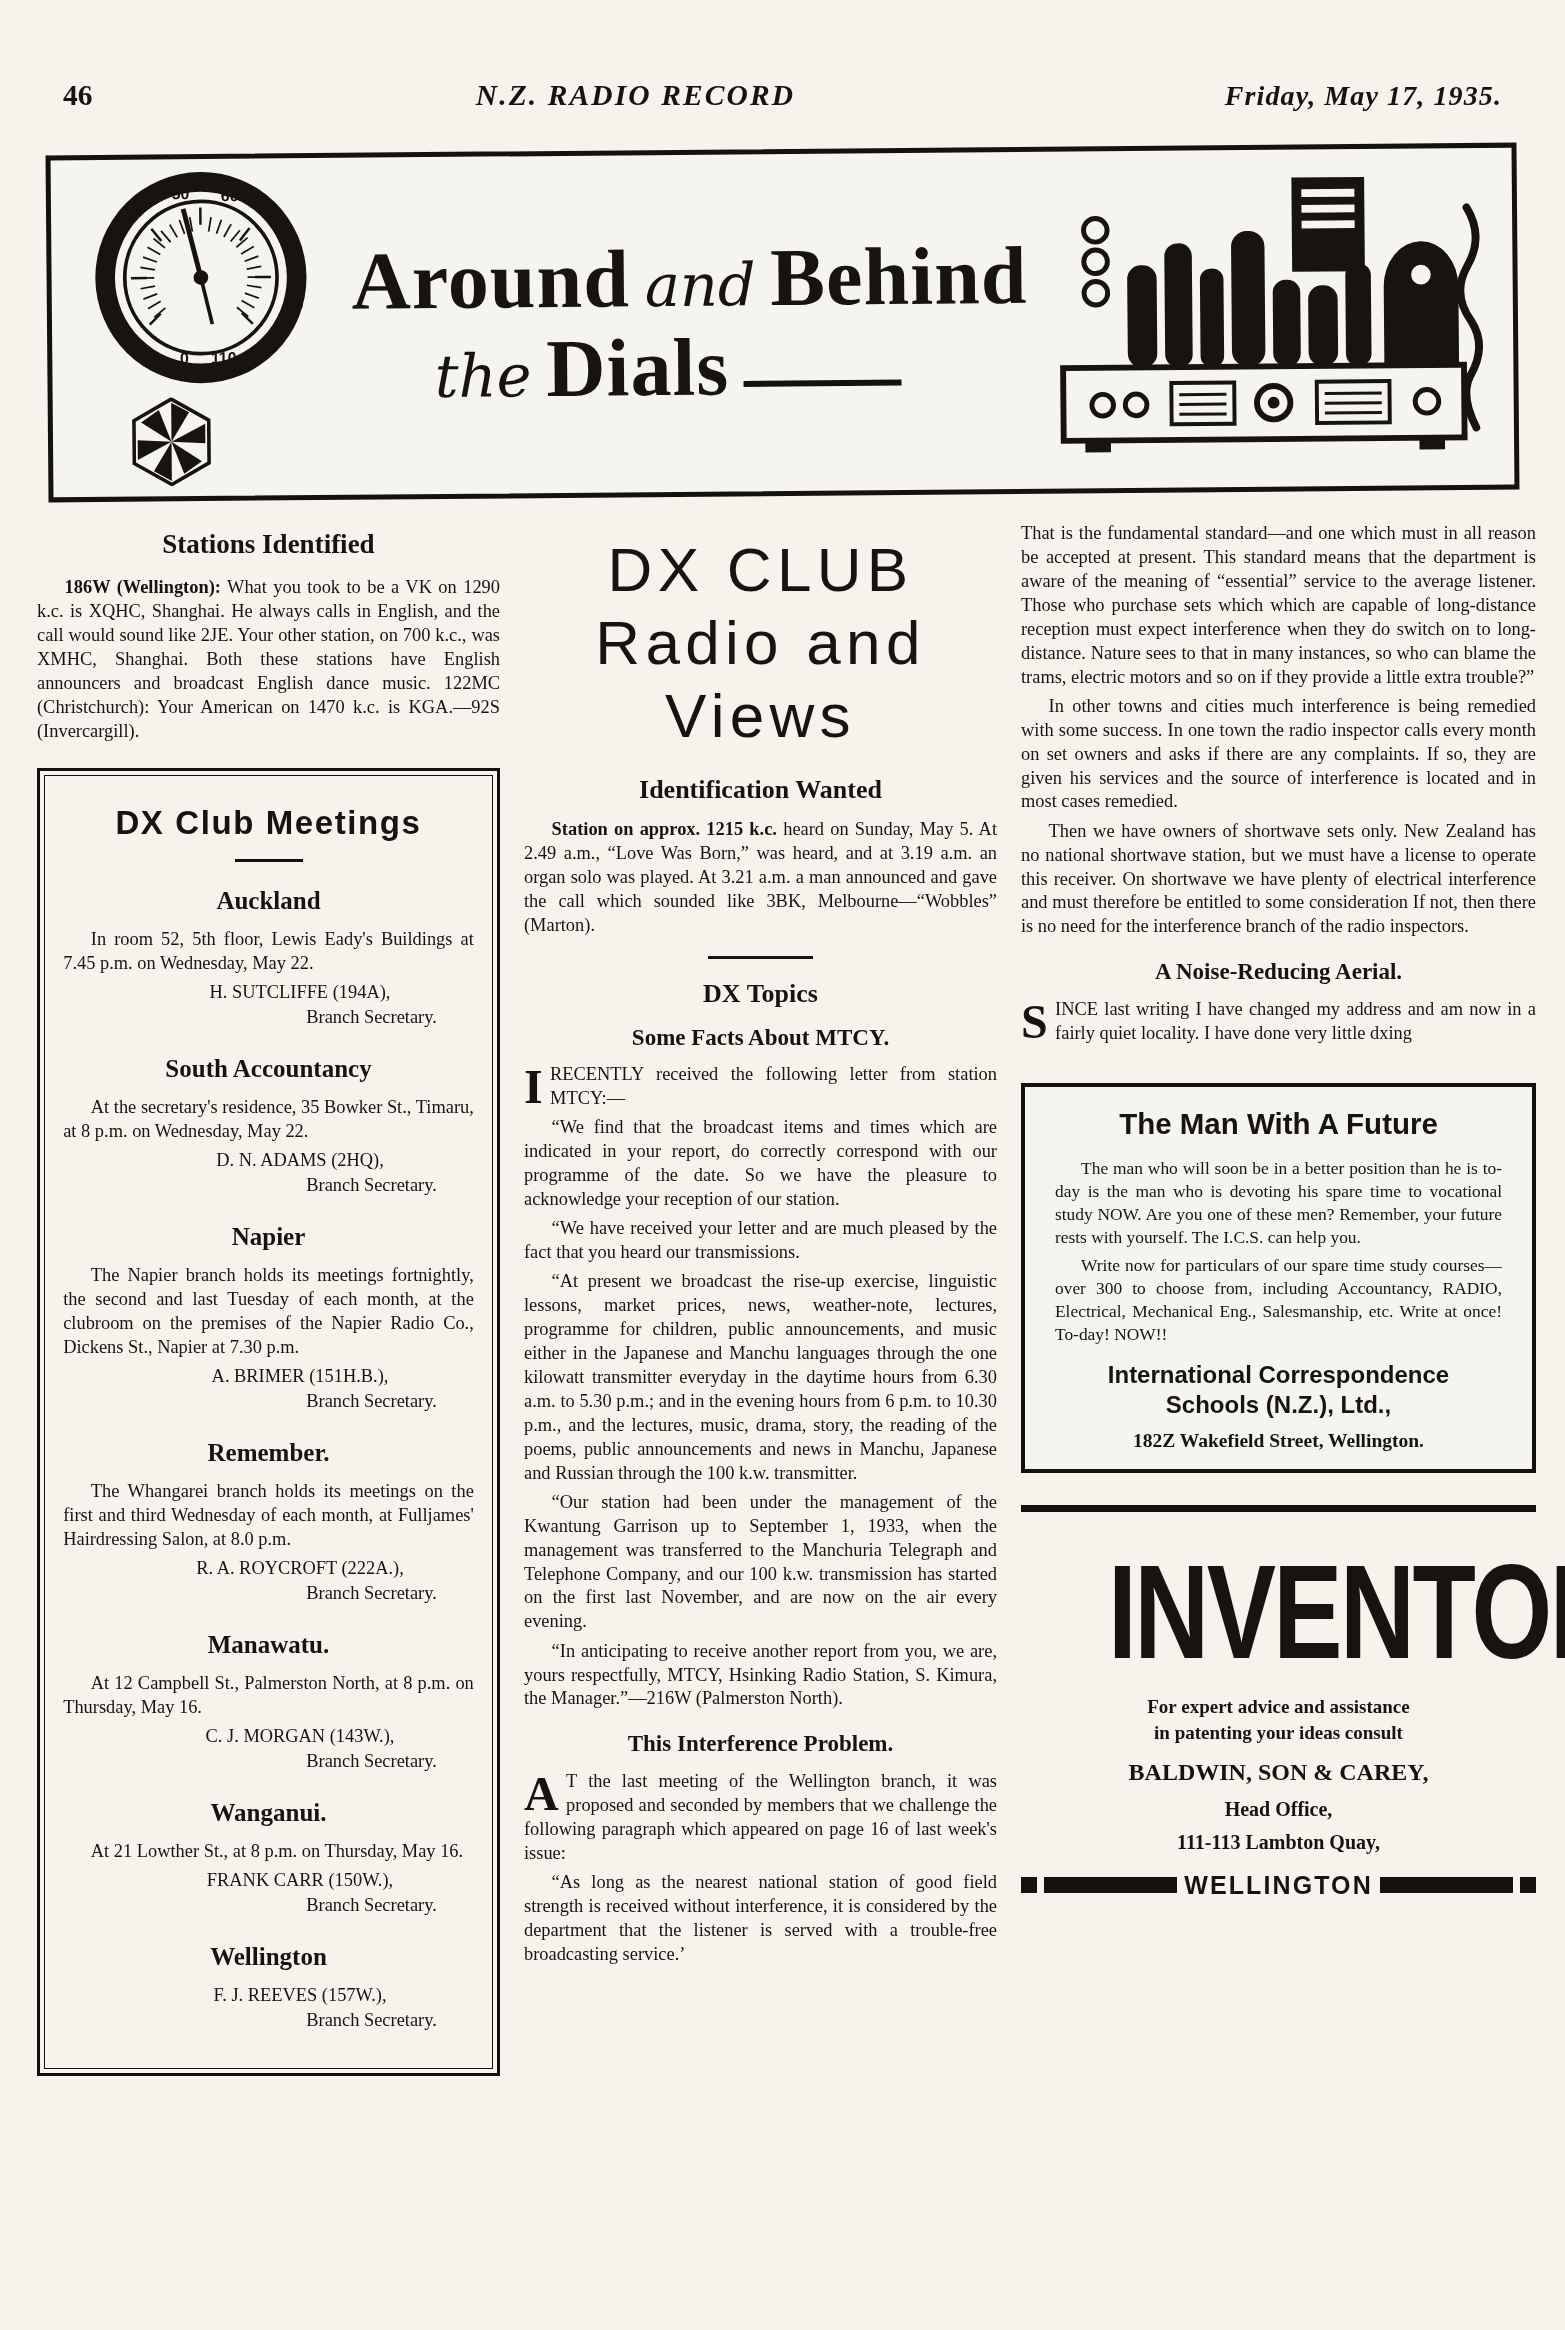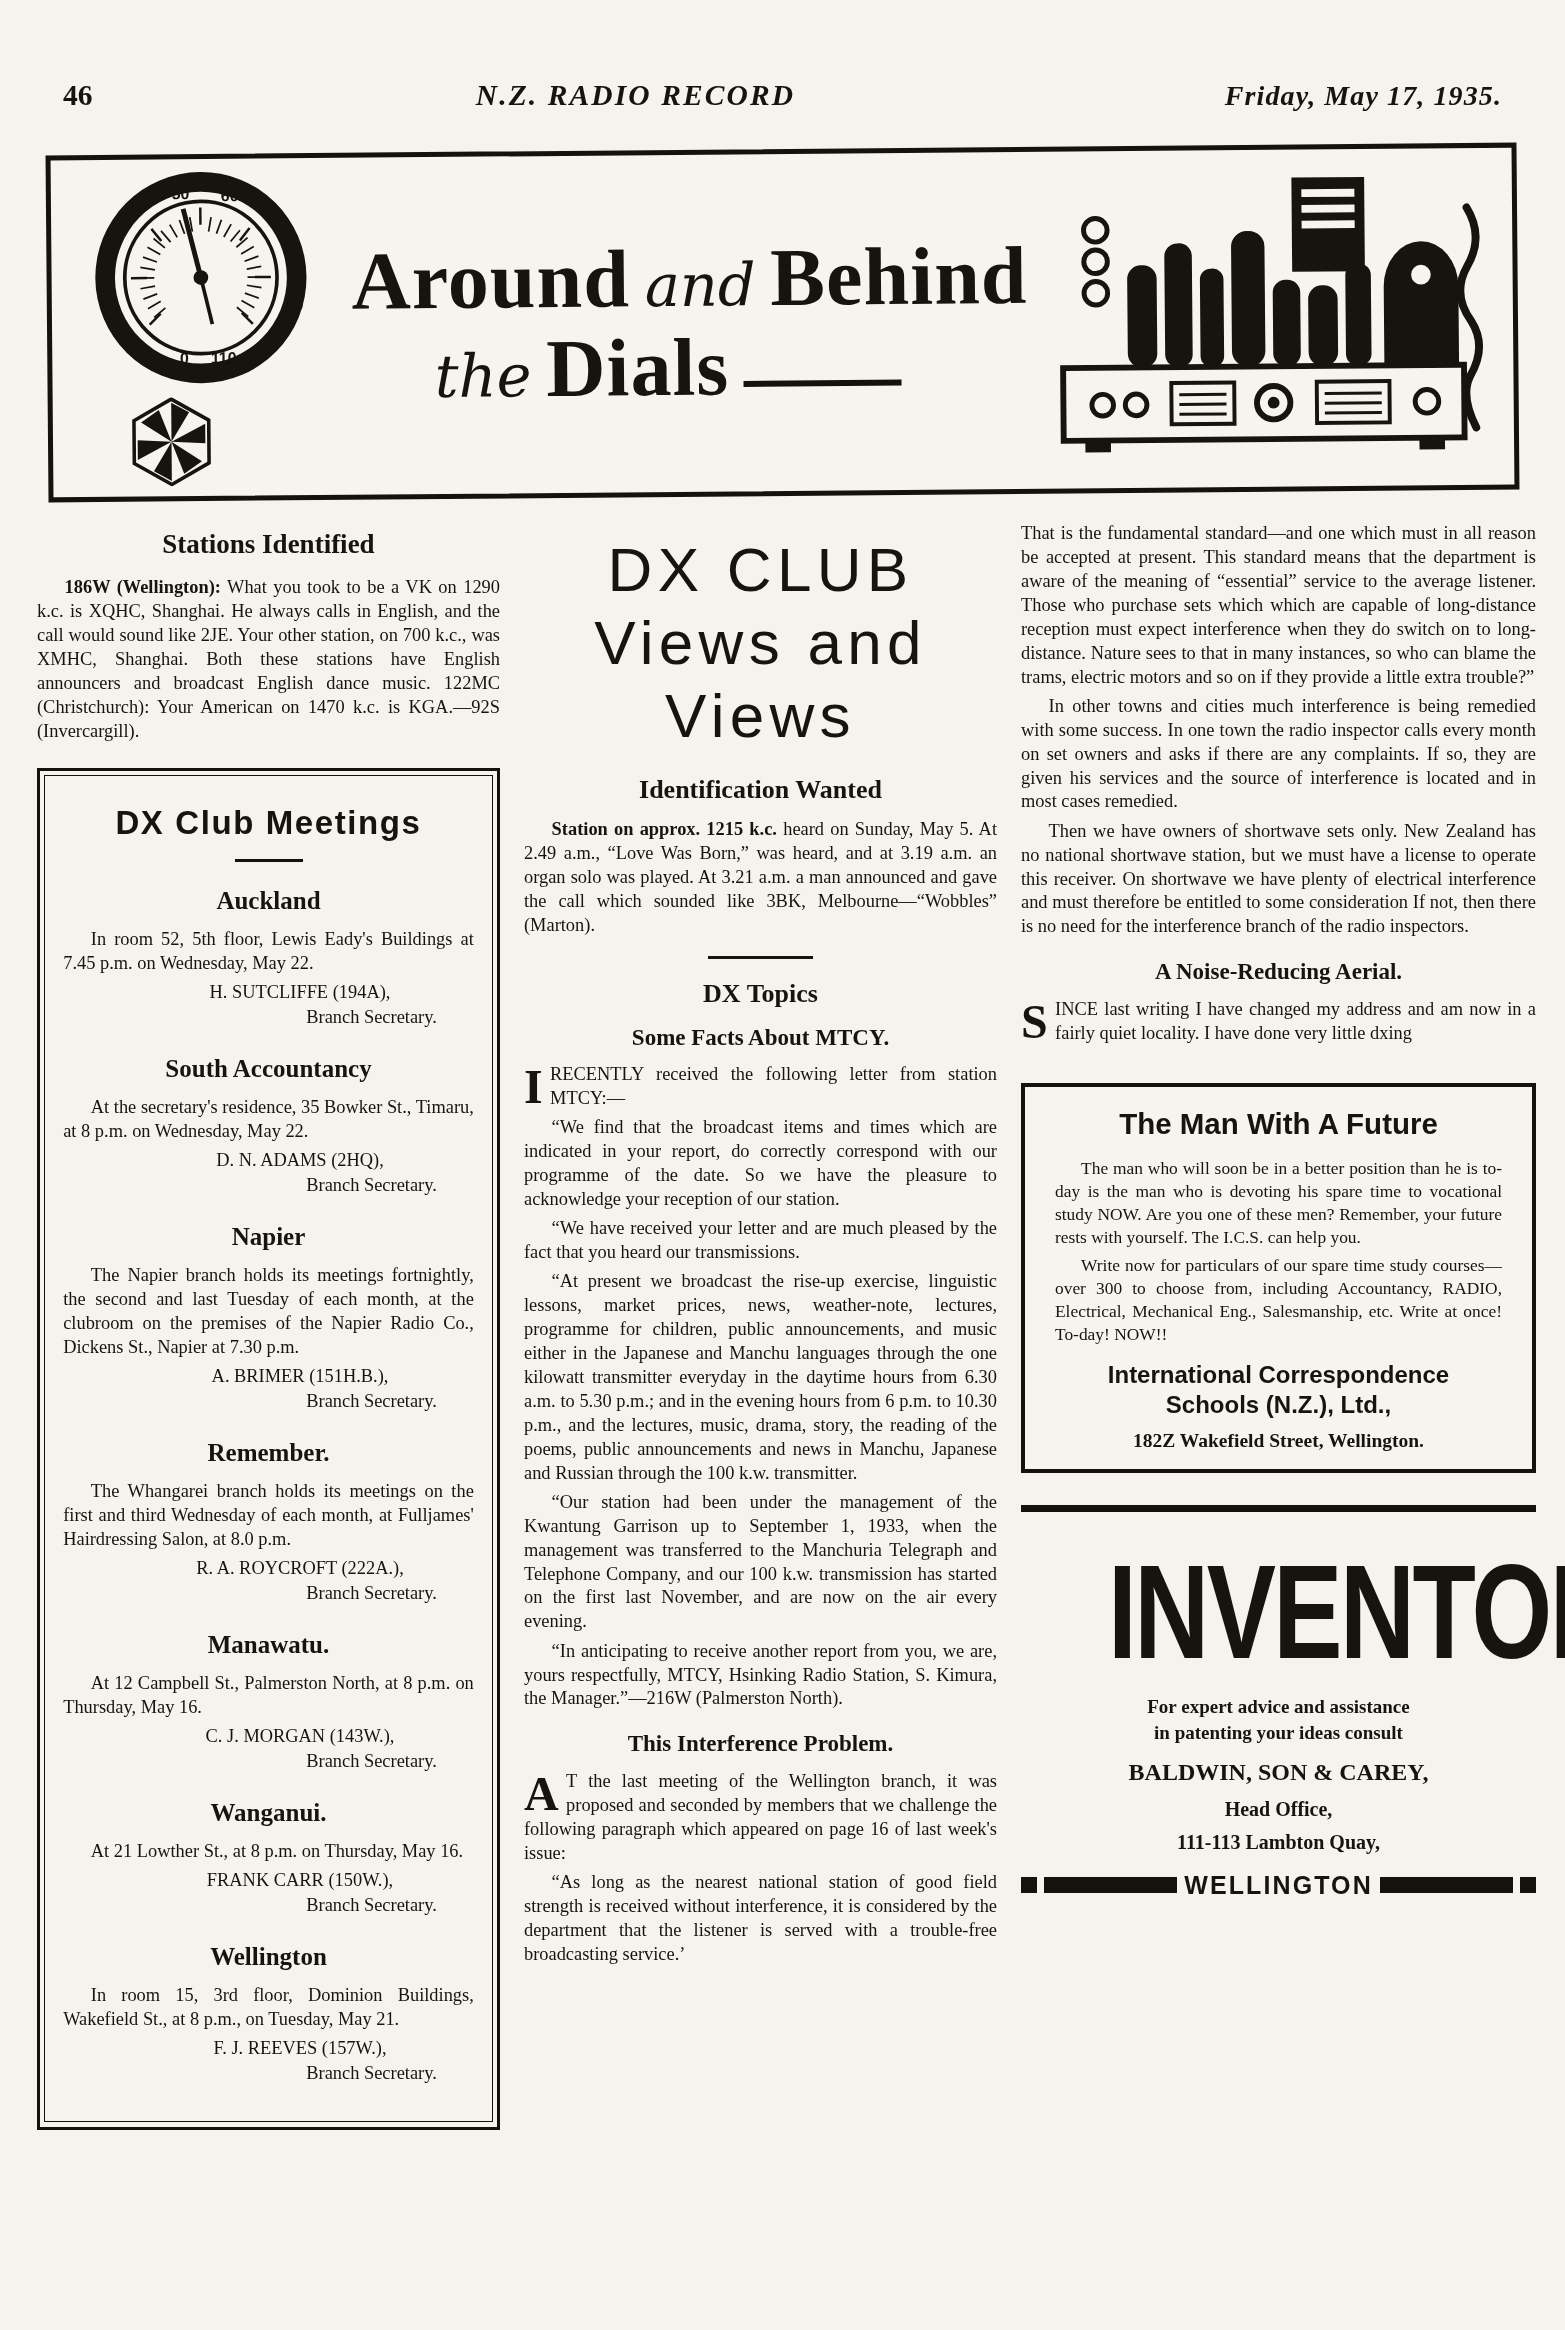--- a/index.html
+++ b/index.html
@@ -310,32 +310,31 @@
 
           <div>
             <div class="meet-city">Wanganui.</div>
             <p>At 21 Lowther St., at 8 p.m. on Thursday, May 16.</p>
             <p class="sig">FRANK CARR (150W.),</p>
             <p class="role">Branch Secretary.</p>
           </div>
 
           <div>
             <div class="meet-city">Wellington</div>
-            <p>In room 15, 3rd floor, Dominion Buildings, Wakefield St., at 8 p.m., on Tuesday, May 21.</p>
             <p class="sig">F. J. REEVES (157W.),</p>
             <p class="role">Branch Secretary.</p>
           </div>
         </div>
       </div>
     </div>
 
     <div class="col col-mid">
       <div class="dxclub-title">
         <div>DX CLUB</div>
-        <div>Views and</div>
+        <div>Radio and</div>
         <div>Views</div>
       </div>
 
       <h3 class="sec">Identification Wanted</h3>
       <p><b>Station on approx. 1215 k.c.</b><span> heard on Sunday, May 5. At 2.49 a.m., “Love Was Born,” was heard, and at 3.19 a.m. an organ solo was played. At 3.21 a.m. a man announced and gave the call which sounded like 3BK, Melbourne—“Wobbles” (Marton).</span></p>
 
       <div class="shortrule"></div>
 
       <h3 class="sec" style="margin-top:5.3px;">DX Topics</h3>
       <h4 class="sec" style="margin-top:0;">Some Facts About MTCY.</h4>

